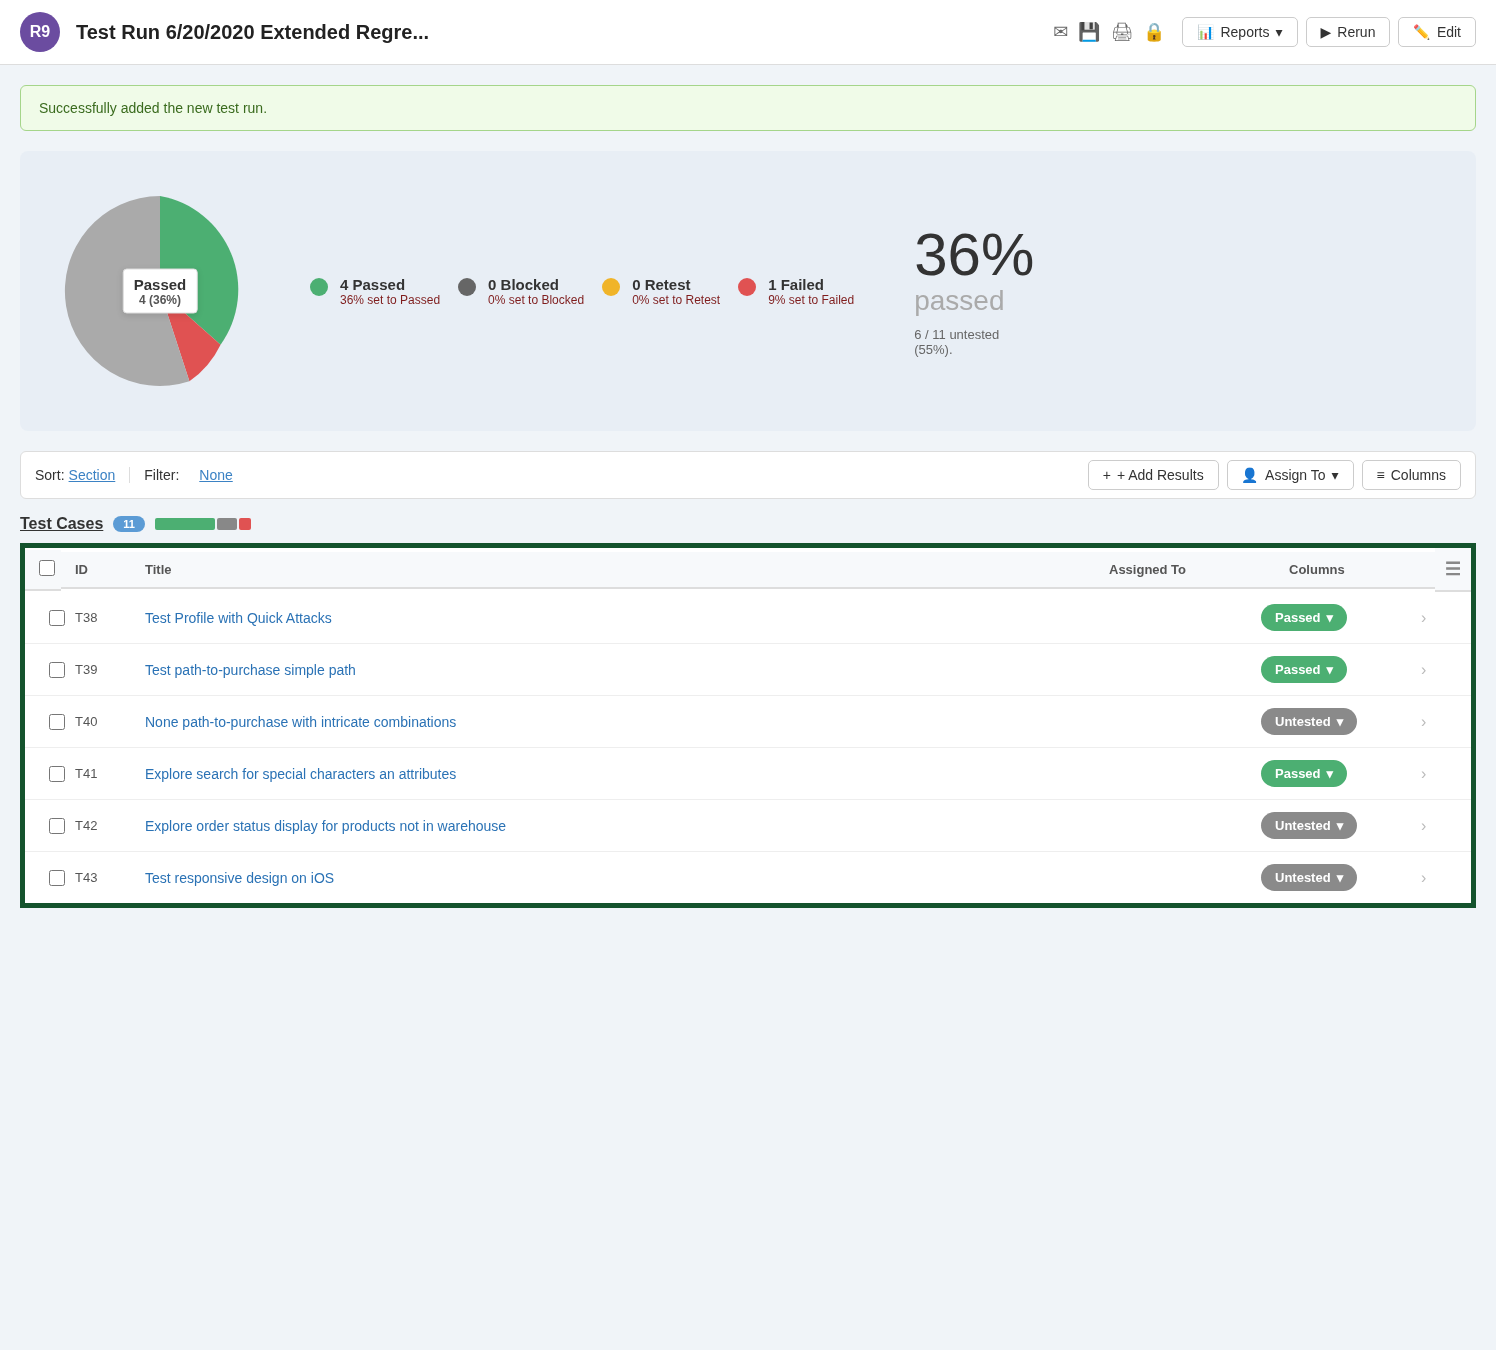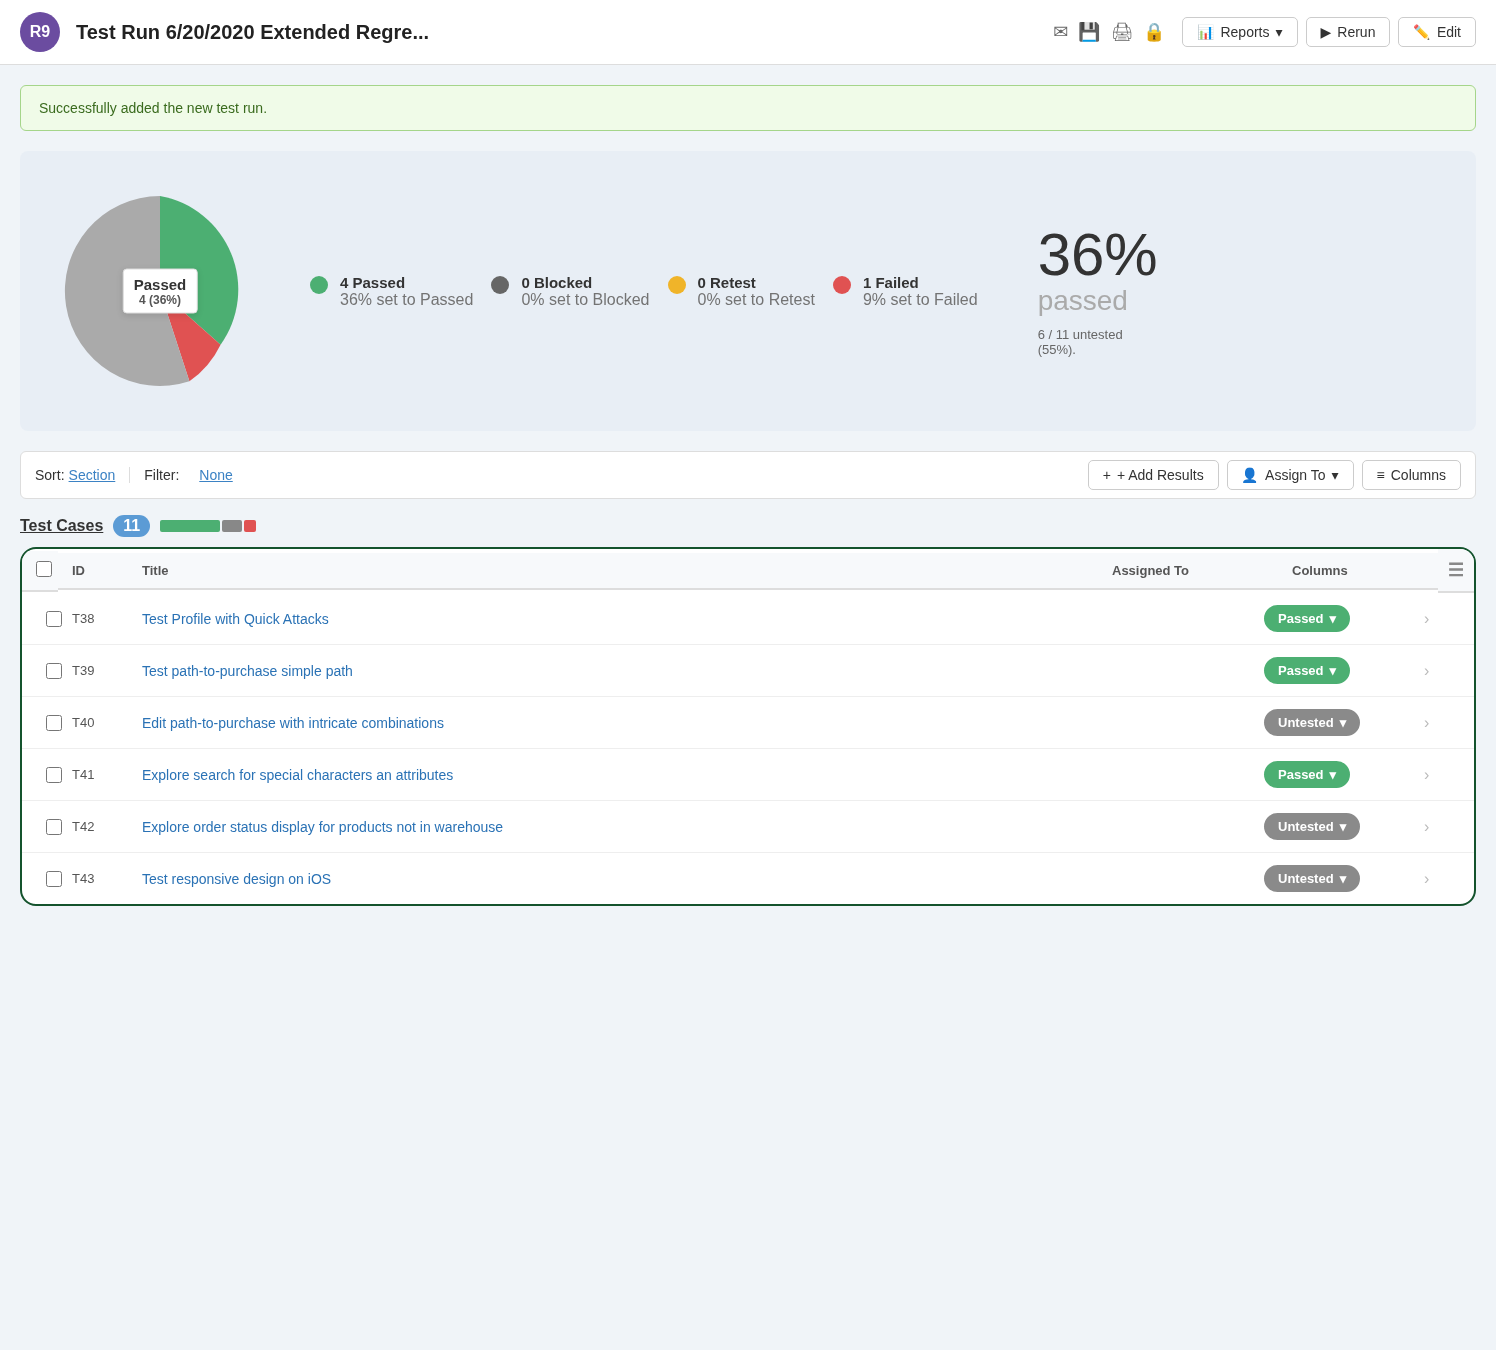--- a/index.html
+++ b/index.html
@@ -26,46 +26,46 @@
     
     .pie-wrapper { position: relative; width: 220px; height: 220px; flex-shrink: 0; }
     .pie-label { position: absolute; top: 50%; left: 50%; transform: translate(-50%, -50%); background: #fff; border: 1px solid #ddd; border-radius: 4px; padding: 6px 10px; text-align: center; font-weight: bold; font-size: 15px; box-shadow: 0 2px 6px rgba(0,0,0,0.1); pointer-events: none; }
     .pie-label-sub { font-size: 12px; color: #555; font-weight: bold; }
 
     
     .legend { display: flex; flex-direction: row; gap: 18px; }
     .legend-item { display: flex; align-items: flex-start; gap: 12px; }
     .legend-dot { width: 18px; height: 18px; border-radius: 50%; flex-shrink: 0; margin-top: 2px; }
     .legend-text-title { font-weight: 700; font-size: 15px; }
-    .legend-text-sub { font-size: 16px; color: #737373; }
+    .legend-text-sub { font-size: 12px; color: #7f1d1d; }
 
     
     .big-stat { margin-left: 20px; }
     .big-stat-percent { font-size: 60px; font-weight: 300; color: #333; line-height: 1; }
     .big-stat-label { font-size: 28px; color: #aaa; font-weight: 300; }
     .big-stat-sub { font-size: 13px; color: #666; margin-top: 10px; }
 
     
     .toolbar { display: flex; align-items: center; gap: 0; background: #fff; border: 1px solid #ddd; border-radius: 6px; padding: 8px 14px; margin-bottom: 16px; }
     .toolbar-sort { display: flex; align-items: center; gap: 4px; padding-right: 14px; border-right: 1px solid #ddd; }
     .toolbar-filter { display: flex; align-items: center; gap: 20px; padding-left: 14px; }
     .toolbar-label { color: #333; font-size: 14px; }
     .toolbar-value { color: #3b82c4; font-size: 14px; text-decoration: underline; cursor: pointer; }
     .toolbar-actions { display: flex; align-items: center; gap: 8px; margin-left: auto; }
     .toolbar-btn { border: 1px solid #ccc; background: #fff; border-radius: 5px; padding: 6px 14px; cursor: pointer; font-size: 14px; display: flex; align-items: center; gap: 6px; color: #333; }
 
     
     .table-header-row { display: flex; align-items: center; gap: 10px; margin-bottom: 10px; }
     .table-title { font-weight: 700; font-size: 16px; text-decoration: underline; }
-    .badge { background: #5b9bd5; color: #fff; border-radius: 50px; padding: 2px 10px; font-size: 16px; font-weight: bold; }
+    .badge { background: #5b9bd5; color: #fff; border-radius: 50px; padding: 2px 10px; font-size: 11px; font-weight: bold; }
     .progress-mini { display: flex; gap: 2px; align-items: center; }
     .progress-bar-seg { height: 12px; border-radius: 2px; }
 
     
-    .table-wrap { background: #fff; border-radius: 16px; border: 2px solid #14532d; overflow: hidden; }
+    .table-wrap { background: #fff; border-radius: 0; border: 5px solid #14532d; overflow: hidden; }
     .table-cols { display: grid; grid-template-columns: 36px 70px 1fr 180px 160px 36px; align-items: center; }
     .table-head { background: #f7f9fb; border-bottom: 2px solid #ddd; padding: 10px 14px; font-weight: 600; color: #555; font-size: 13px; }
     .table-row { border-bottom: 1px solid #eee; padding: 12px 14px; align-items: center; }
     .table-row:last-child { border-bottom: none; }
     .cell-id { color: #555; font-size: 13px; }
     .cell-title { color: #2a72b5; font-size: 14px; cursor: pointer; }
     .cell-assigned { color: #aaa; font-size: 13px; }
     .status-btn { border: none; border-radius: 20px; padding: 6px 14px; font-size: 13px; font-weight: 600; cursor: pointer; display: flex; align-items: center; gap: 6px; color: #fff; }
     .status-passed { background: #4caf72; }
     .status-untested { background: #8a8a8a; }
@@ -239,21 +239,21 @@
         Passed <span>▾</span>
       </button>
     </div>
     <div class="chevron-right">›</div>
   </div>
           <div class="table-cols table-row">
     <div style="display:flex;align-items:center;justify-content:center;">
       <input type="checkbox" class="checkbox" style="">
     </div>
     <div class="cell-id">T40</div>
-    <div class="cell-title">Edit path-to-purchase with intricate combinations</div>
+    <div class="cell-title">None path-to-purchase with intricate combinations</div>
     <div class="cell-assigned"></div>
     <div>
       <button class="status-btn status-untested">
         Untested <span>▾</span>
       </button>
     </div>
     <div class="chevron-right">›</div>
   </div>
           <div class="table-cols table-row">
     <div style="display:flex;align-items:center;justify-content:center;">

